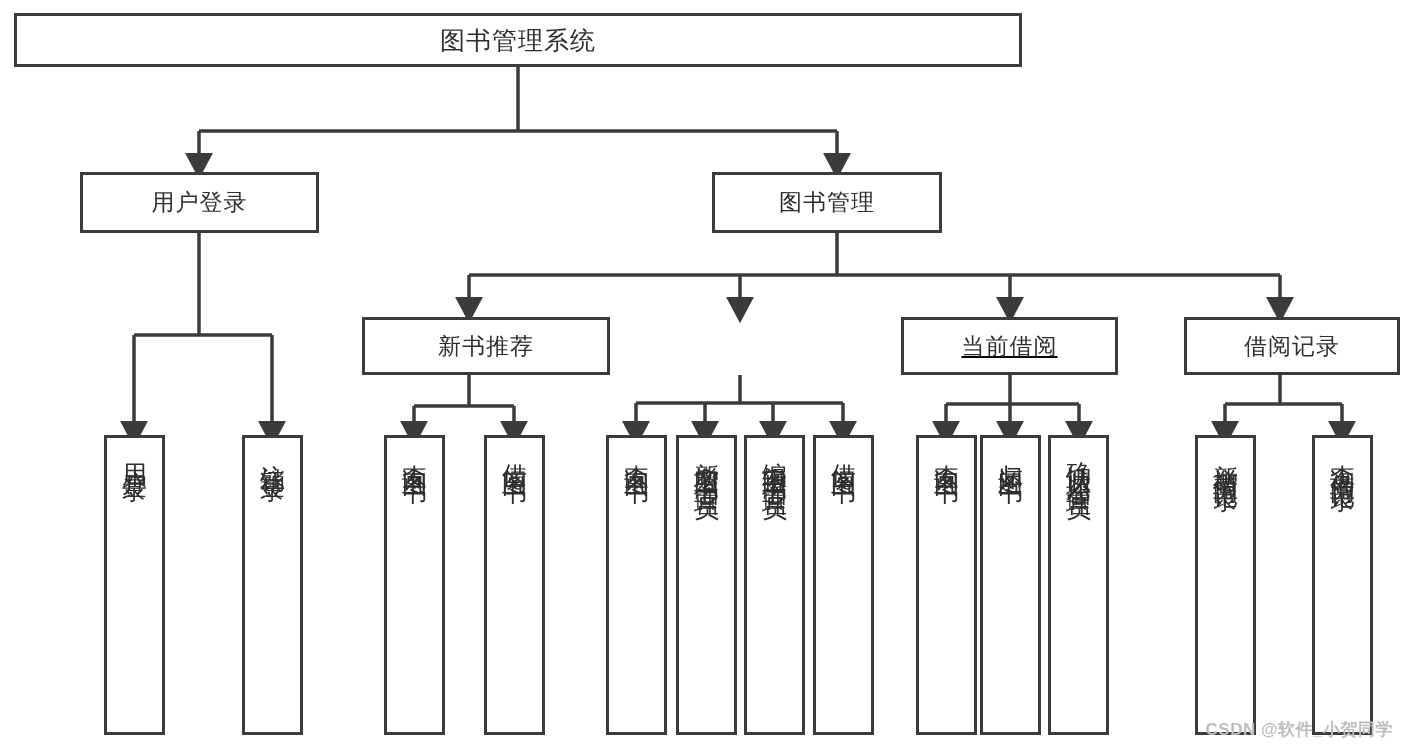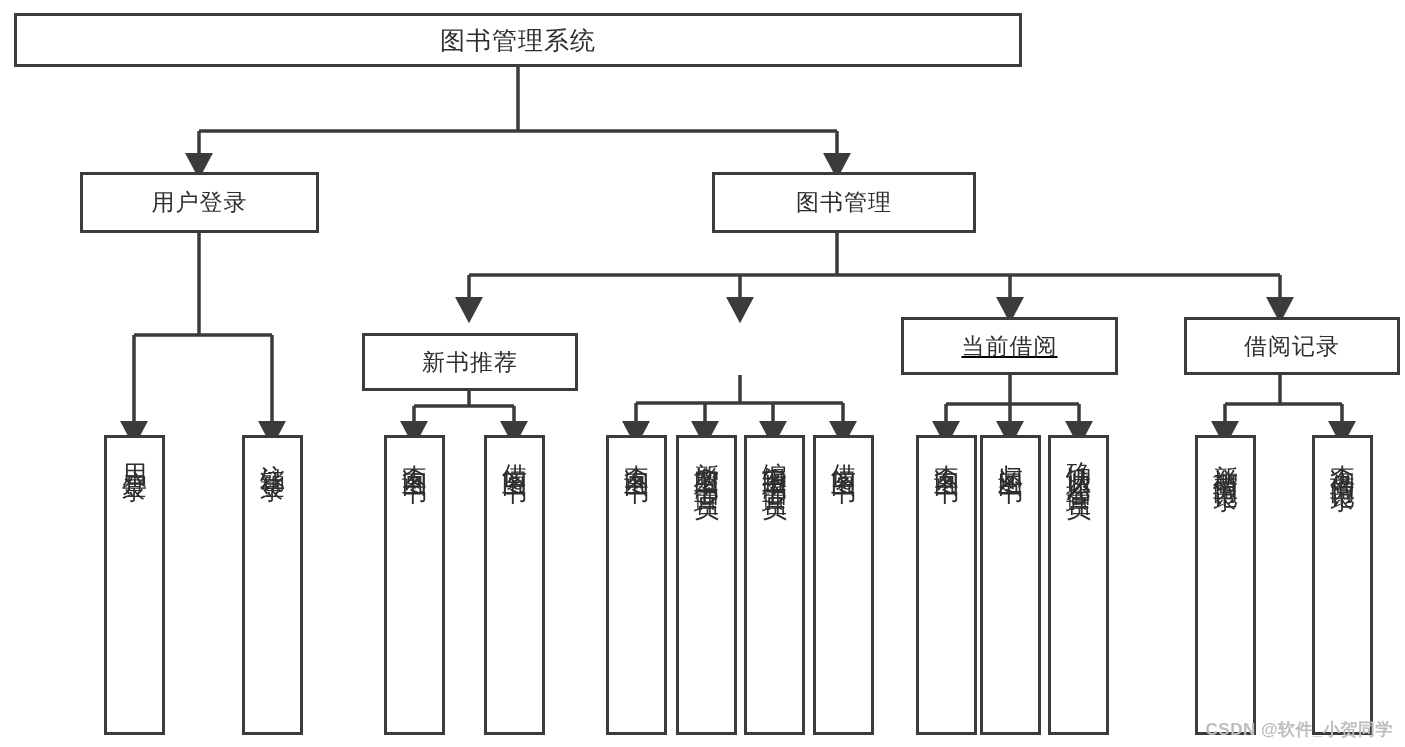--- a/index.html
+++ b/index.html
@@ -131,25 +131,25 @@
     </g>
   </svg>
 
   <div class="node root" style="left:14px; top:13px; width:1008px; height:54px;">
     <span class="node-label">图书管理系统</span>
   </div>
 
   <div class="node mid" style="left:80px; top:172px; width:239px; height:61px;">
     <span class="node-label">用户登录</span>
   </div>
-  <div class="node mid" style="left:712px; top:172px; width:264px; height:61px;">
+  <div class="node mid" style="left:712px; top:172px; width:230px; height:61px;">
     <span class="node-label">图书管理</span>
   </div>
 
-  <div class="node mid" style="left:362px; top:317px; width:216px; height:58px;margin-top:16px;">
+  <div class="node mid" style="left:362px; top:317px; width:248px; height:58px;">
     <span class="node-label">新书推荐</span>
   </div>
   <div class="node mid" style="left:901px; top:317px; width:217px; height:58px;text-decoration:underline;">
     <span class="node-label">当前借阅</span>
   </div>
   <div class="node mid" style="left:1172px; top:317px; width:216px; height:58px;margin-left:12px;">
     <span class="node-label">借阅记录</span>
   </div>
 
   <div class="node leaf" style="left:104px; top:435px; width:61px; height:300px;">

